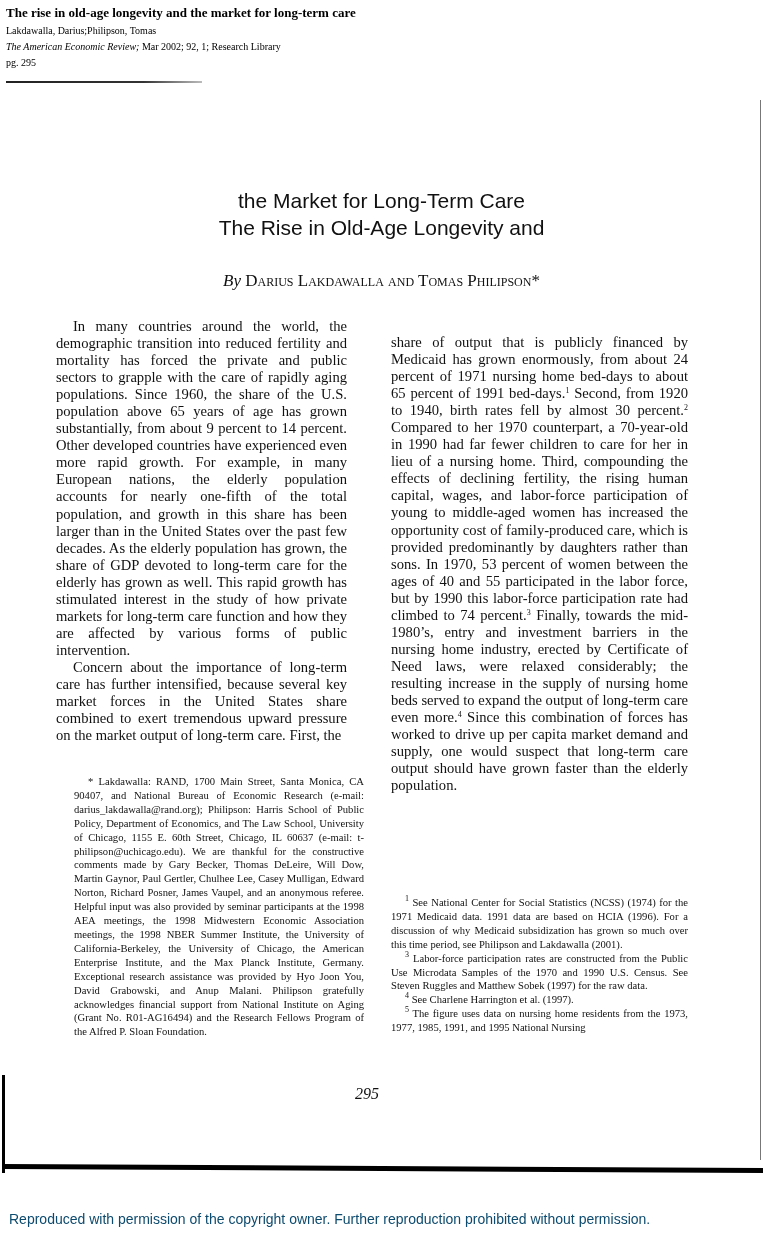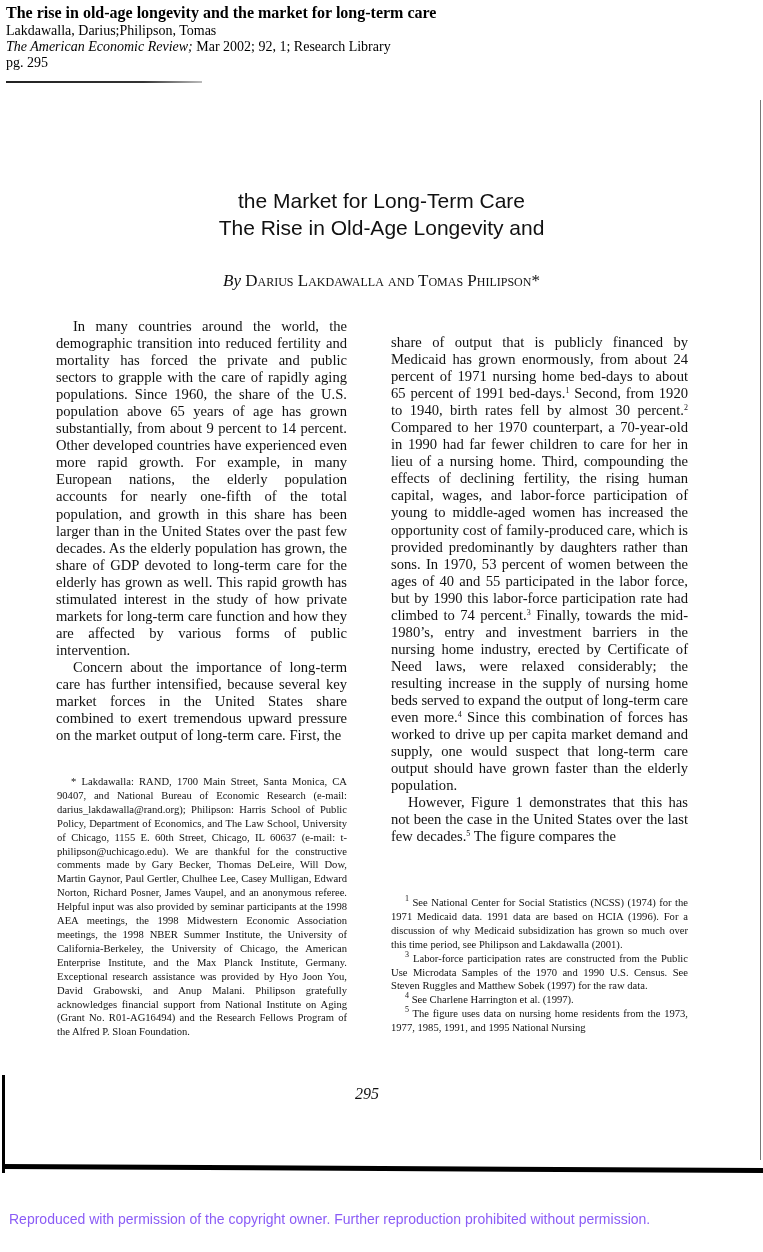--- a/index.html
+++ b/index.html
@@ -1,38 +1,38 @@
 <!DOCTYPE html>
 <html><head>
 <meta charset="utf-8">
 <style>
   html, body { margin:0; padding:0; background:#fff; }
   body { width:763px; height:1252px; position:relative; overflow:hidden; color:#111; font-family:"Liberation Serif", serif; }
   .hdr { position:absolute; left:6px; top:2px; width:740px; }
-  .hdr-title { font-family:"Liberation Serif", serif; font-weight:bold; font-size:16px; line-height:21px; margin:0; color:#000; }
-  .hdr-line { font-size:14px; line-height:16px; margin:0; color:#000; }
+  .hdr-title { font-family:"Liberation Serif", serif; font-weight:bold; font-size:13px; line-height:21px; margin:0; color:#000; }
+  .hdr-line { font-size:10px; line-height:16px; margin:0; color:#000; }
   .hdr-rule { position:absolute; left:6px; top:81px; width:196px; height:2px; background:linear-gradient(to right,#222 0%,#333 70%,#bbb 100%); }
   .right-rule { position:absolute; left:760px; top:100px; width:1px; height:1060px; background:#777; }
   .left-rule { position:absolute; left:2px; top:1075px; width:3px; height:98px; background:#000; }
   .bottom-rule { position:absolute; left:2px; top:1166px; width:761px; height:5px; background:#000; transform:skewY(0.3deg); }
   .art-title { position:absolute; left:0; width:763px; top:187px; text-align:center; font-family:"Liberation Sans", sans-serif; font-size:21px; line-height:27px; color:#111; }
   .byline { position:absolute; left:0; width:763px; top:271px; text-align:center; font-size:17px; color:#111; }
   .byline .by { font-style:italic; }
   .byline .sc { font-variant:small-caps; }
   .col { position:absolute; font-size:14.6px; line-height:17.05px; text-align:justify; }
   .col p { margin:0; text-indent:17px; }
   .col p.noind { text-indent:0; }
   .colL { left:56px; top:318px; width:291px; }
   .colR { left:391px; top:334px; width:297px; }
   .fn { position:absolute; font-size:10.6px; line-height:13.9px; text-align:justify; }
   .fn p { margin:0; text-indent:14px; }
-  .fnL { left:57px; top:775px; width:290px; }
+  .fnL { left:74px; top:775px; width:290px; }
   .fnR { left:391px; top:896px; width:297px; }
   .pgnum { position:absolute; left:355px; top:1085px; font-size:16px; font-style:italic; }
-  .footer { position:absolute; left:9px; top:1211px; font-family:"Liberation Sans", sans-serif; font-size:14px; color:#8b5cf6; }
+  .footer { position:absolute; left:9px; top:1211px; font-family:"Liberation Sans", sans-serif; font-size:14px; color:#0c4a6e; }
   sup { font-size:8px; line-height:0; vertical-align:5px; }
 </style>
 </head>
 <body>
 
 <div class="hdr">
   <p class="hdr-title">The rise in old-age longevity and the market for long-term care</p>
   <p class="hdr-line">Lakdawalla, Darius;Philipson, Tomas</p>
   <p class="hdr-line"><i>The American Economic Review;</i><span> Mar 2002; 92, 1; Research Library</span></p>
   <p class="hdr-line">pg. 295</p>
@@ -51,21 +51,20 @@
   <span class="sc">Darius Lakdawalla and Tomas Philipson*</span>
 </div>
 
 <div class="col colL">
   <p>In many countries around the world, the demographic transition into reduced fertility and mortality has forced the private and public sectors to grapple with the care of rapidly aging populations. Since 1960, the share of the U.S. population above 65 years of age has grown substantially, from about 9 percent to 14 percent. Other developed countries have experienced even more rapid growth. For example, in many European nations, the elderly population accounts for nearly one-fifth of the total population, and growth in this share has been larger than in the United States over the past few decades. As the elderly population has grown, the share of GDP devoted to long-term care for the elderly has grown as well. This rapid growth has stimulated interest in the study of how private markets for long-term care function and how they are affected by various forms of public intervention.</p>
   <p>Concern about the importance of long-term care has further intensified, because several key market forces in the United States share combined to exert tremendous upward pressure on the market output of long-term care. First, the</p>
 </div>
 
 <div class="col colR">
   <p class="noind"><span>share of output that is publicly financed by Medicaid has grown enormously, from about 24 percent of 1971 nursing home bed-days to about 65 percent of 1991 bed-days.</span><sup>1</sup><span> Second, from 1920 to 1940, birth rates fell by almost 30 percent.</span><sup>2</sup><span> Compared to her 1970 counterpart, a 70-year-old in 1990 had far fewer children to care for her in lieu of a nursing home. Third, compounding the effects of declining fertility, the rising human capital, wages, and labor-force participation of young to middle-aged women has increased the opportunity cost of family-produced care, which is provided predominantly by daughters rather than sons. In 1970, 53 percent of women between the ages of 40 and 55 participated in the labor force, but by 1990 this labor-force participation rate had climbed to 74 percent.</span><sup>3</sup><span> Finally, towards the mid-1980’s, entry and investment barriers in the nursing home industry, erected by Certificate of Need laws, were relaxed considerably; the resulting increase in the supply of nursing home beds served to expand the output of long-term care even more.</span><sup>4</sup><span> Since this combination of forces has worked to drive up per capita market demand and supply, one would suspect that long-term care output should have grown faster than the elderly population.</span></p>
-  <p><span>However, Figure 1 demonstrates that this has not been the case in the United States over the last few decades.</span><sup>5</sup><span> The figure compares the</span></p>
 </div>
 
 <div class="fn fnL">
   <p>* Lakdawalla: RAND, 1700 Main Street, Santa Monica, CA 90407, and National Bureau of Economic Research (e-mail: darius_lakdawalla@rand.org); Philipson: Harris School of Public Policy, Department of Economics, and The Law School, University of Chicago, 1155 E. 60th Street, Chicago, IL 60637 (e-mail: t-philipson@uchicago.edu). We are thankful for the constructive comments made by Gary Becker, Thomas DeLeire, Will Dow, Martin Gaynor, Paul Gertler, Chulhee Lee, Casey Mulligan, Edward Norton, Richard Posner, James Vaupel, and an anonymous referee. Helpful input was also provided by seminar participants at the 1998 AEA meetings, the 1998 Midwestern Economic Association meetings, the 1998 NBER Summer Institute, the University of California-Berkeley, the University of Chicago, the American Enterprise Institute, and the Max Planck Institute, Germany. Exceptional research assistance was provided by Hyo Joon You, David Grabowski, and Anup Malani. Philipson gratefully acknowledges financial support from National Institute on Aging (Grant No. R01-AG16494) and the Research Fellows Program of the Alfred P. Sloan Foundation.</p>
 </div>
 
 <div class="fn fnR">
   <p><sup>1</sup><span> See National Center for Social Statistics (NCSS) (1974) for the 1971 Medicaid data. 1991 data are based on HCIA (1996). For a discussion of why Medicaid subsidization has grown so much over this time period, see Philipson and Lakdawalla (2001).</span></p>
   <p><sup>3</sup><span> Labor-force participation rates are constructed from the Public Use Microdata Samples of the 1970 and 1990 U.S. Census. See Steven Ruggles and Matthew Sobek (1997) for the raw data.</span></p>
   <p><sup>4</sup><span> See Charlene Harrington et al. (1997).</span></p>

